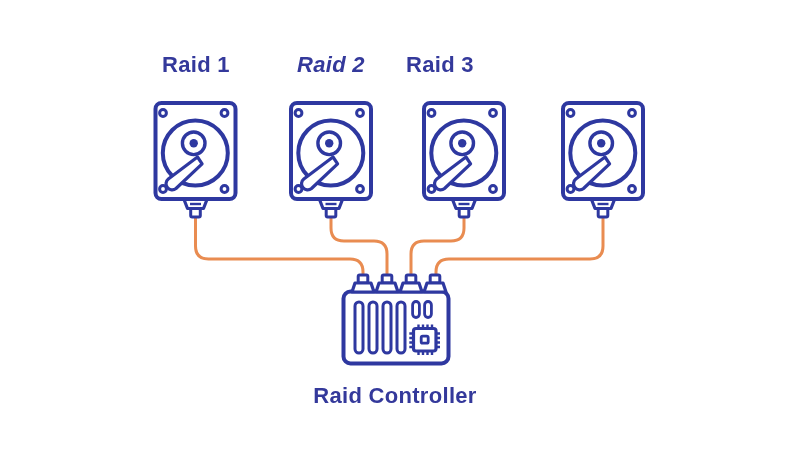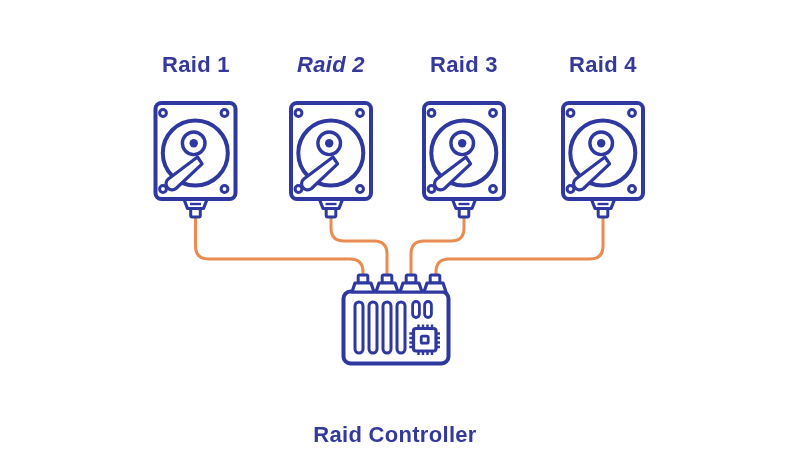--- a/index.html
+++ b/index.html
@@ -77,17 +77,16 @@
       </g>
       <use href="#port" transform="translate(363,291.5)"></use>
       <use href="#port" transform="translate(387,291.5)"></use>
       <use href="#port" transform="translate(411,291.5)"></use>
       <use href="#port" transform="translate(435,291.5)"></use>
     </g>
   </svg>
 
   <div class="dev-label" style="left:196px;top:51px;">Raid 1</div>
   <div class="dev-label" style="left:331px;top:51px;font-style:italic;">Raid 2</div>
-  <div class="dev-label" style="left:464px;top:51px;">Raid 3</div>
-  <div class="dev-label" style="left:603px;top:51px;">Raid 4</div>
-  <div class="dev-label" style="left:395px;top:382px;margin-top:39px;">Raid Controller</div>
+  <div class="dev-label" style="left:440px;top:51px;">Raid 3</div>
+  <div class="dev-label" style="left:395px;top:382px;">Raid Controller</div>
 
 </div>
 
 </body></html>

